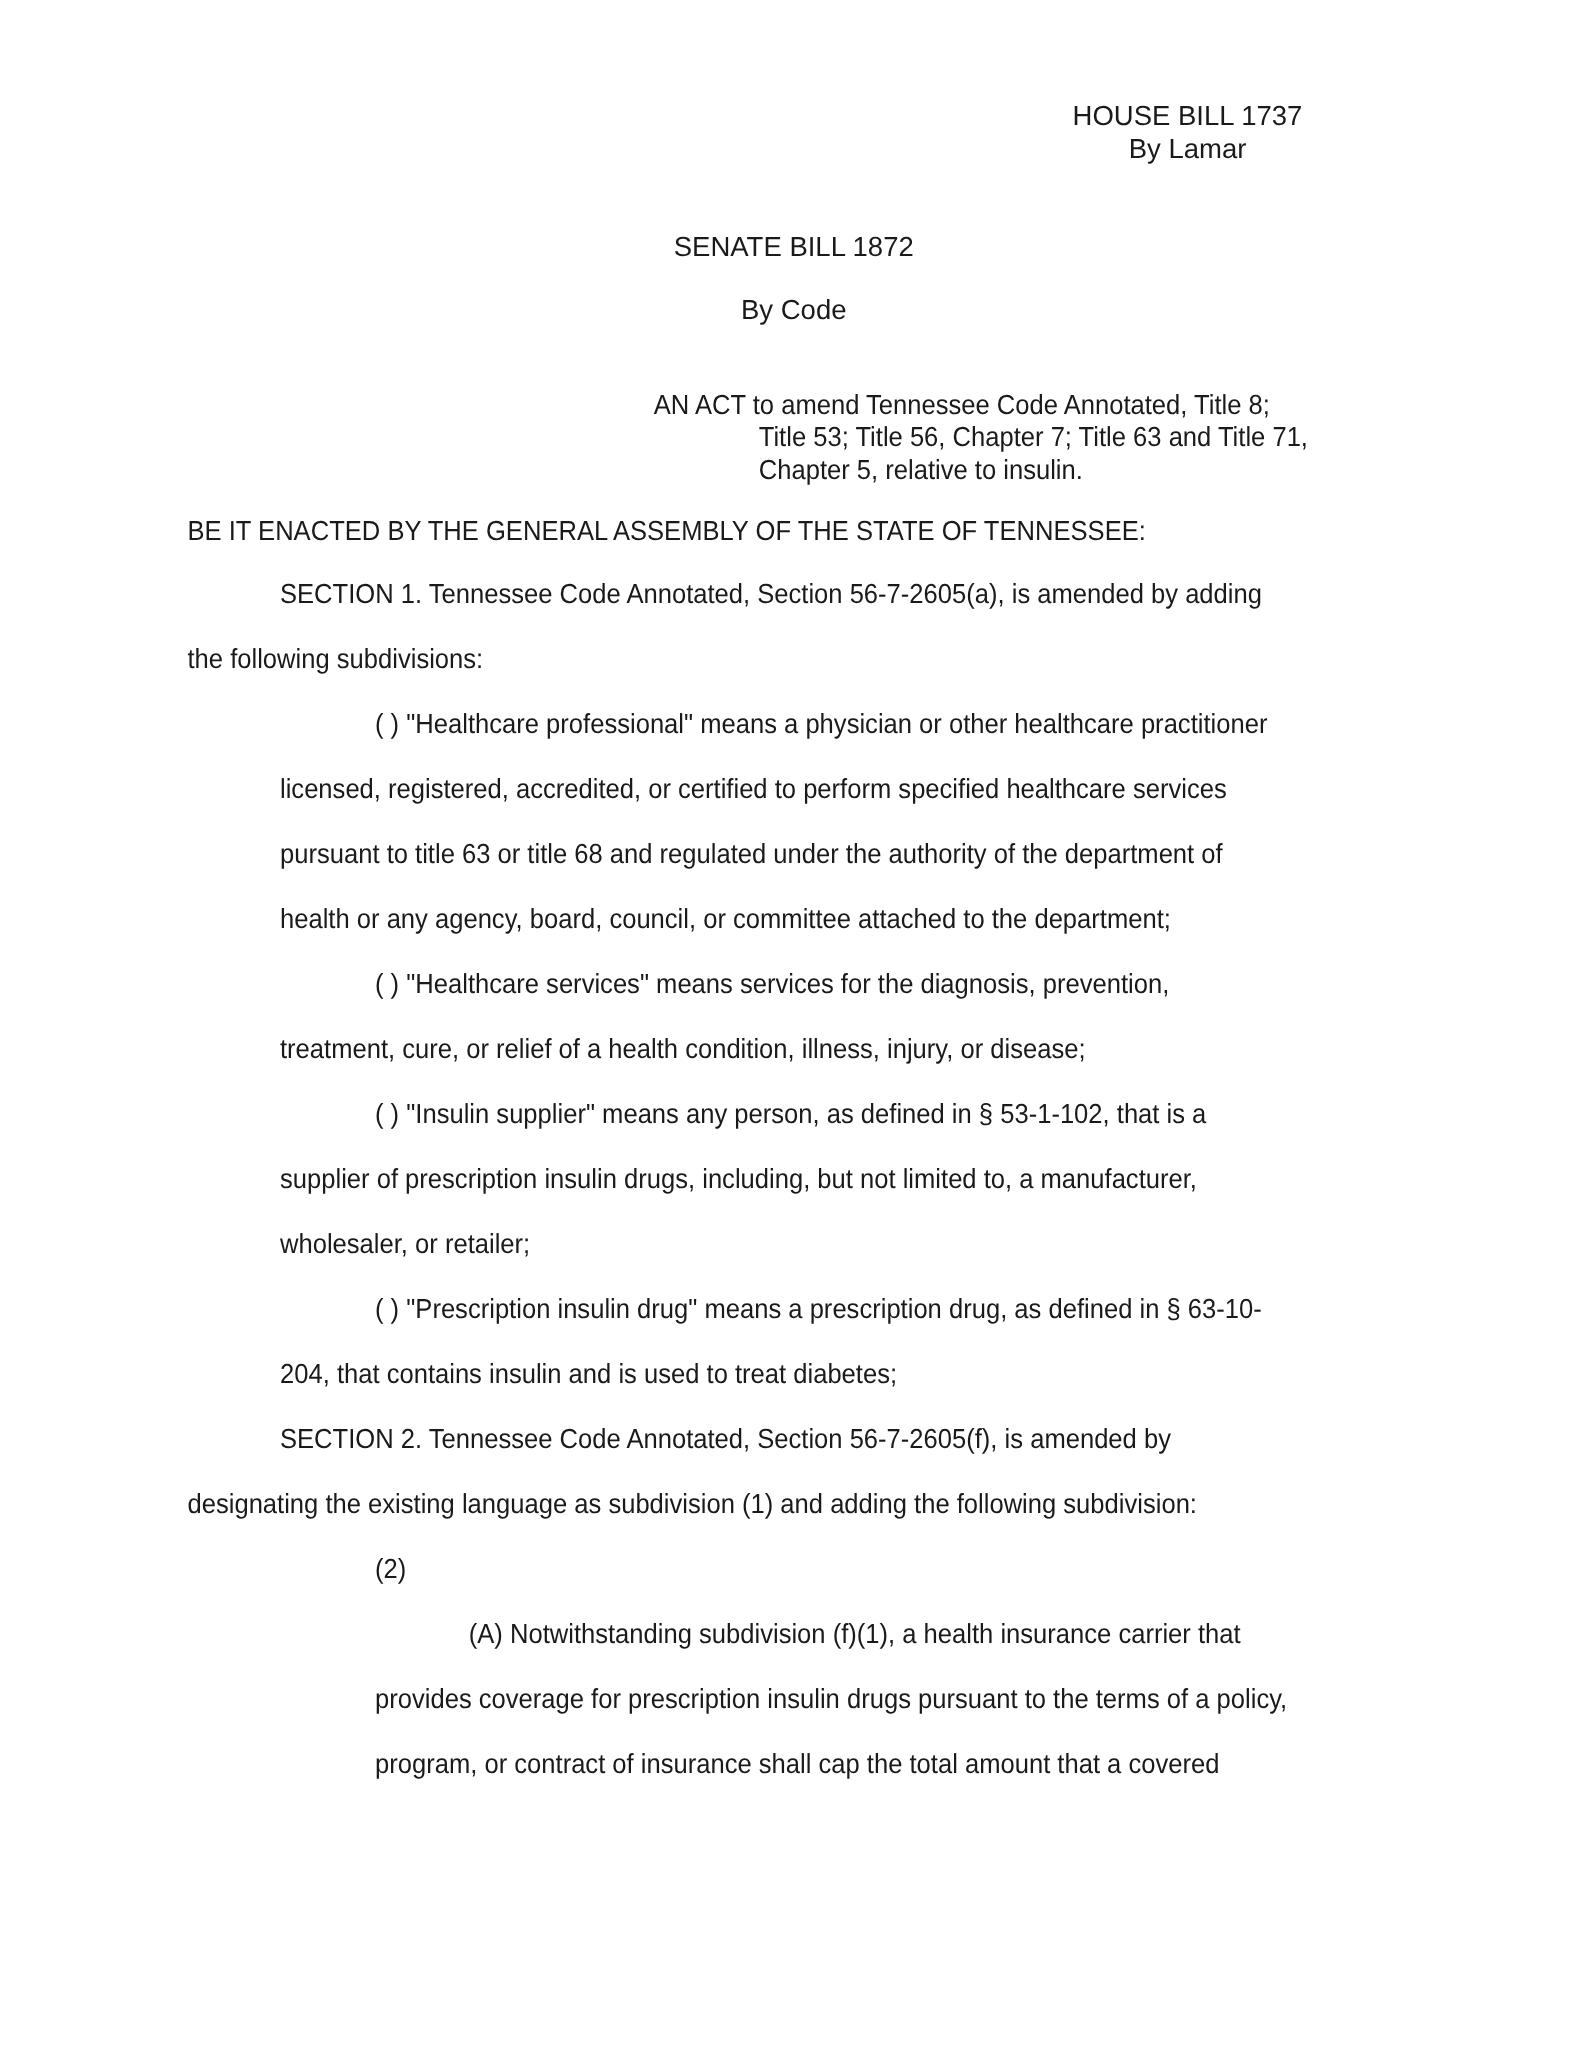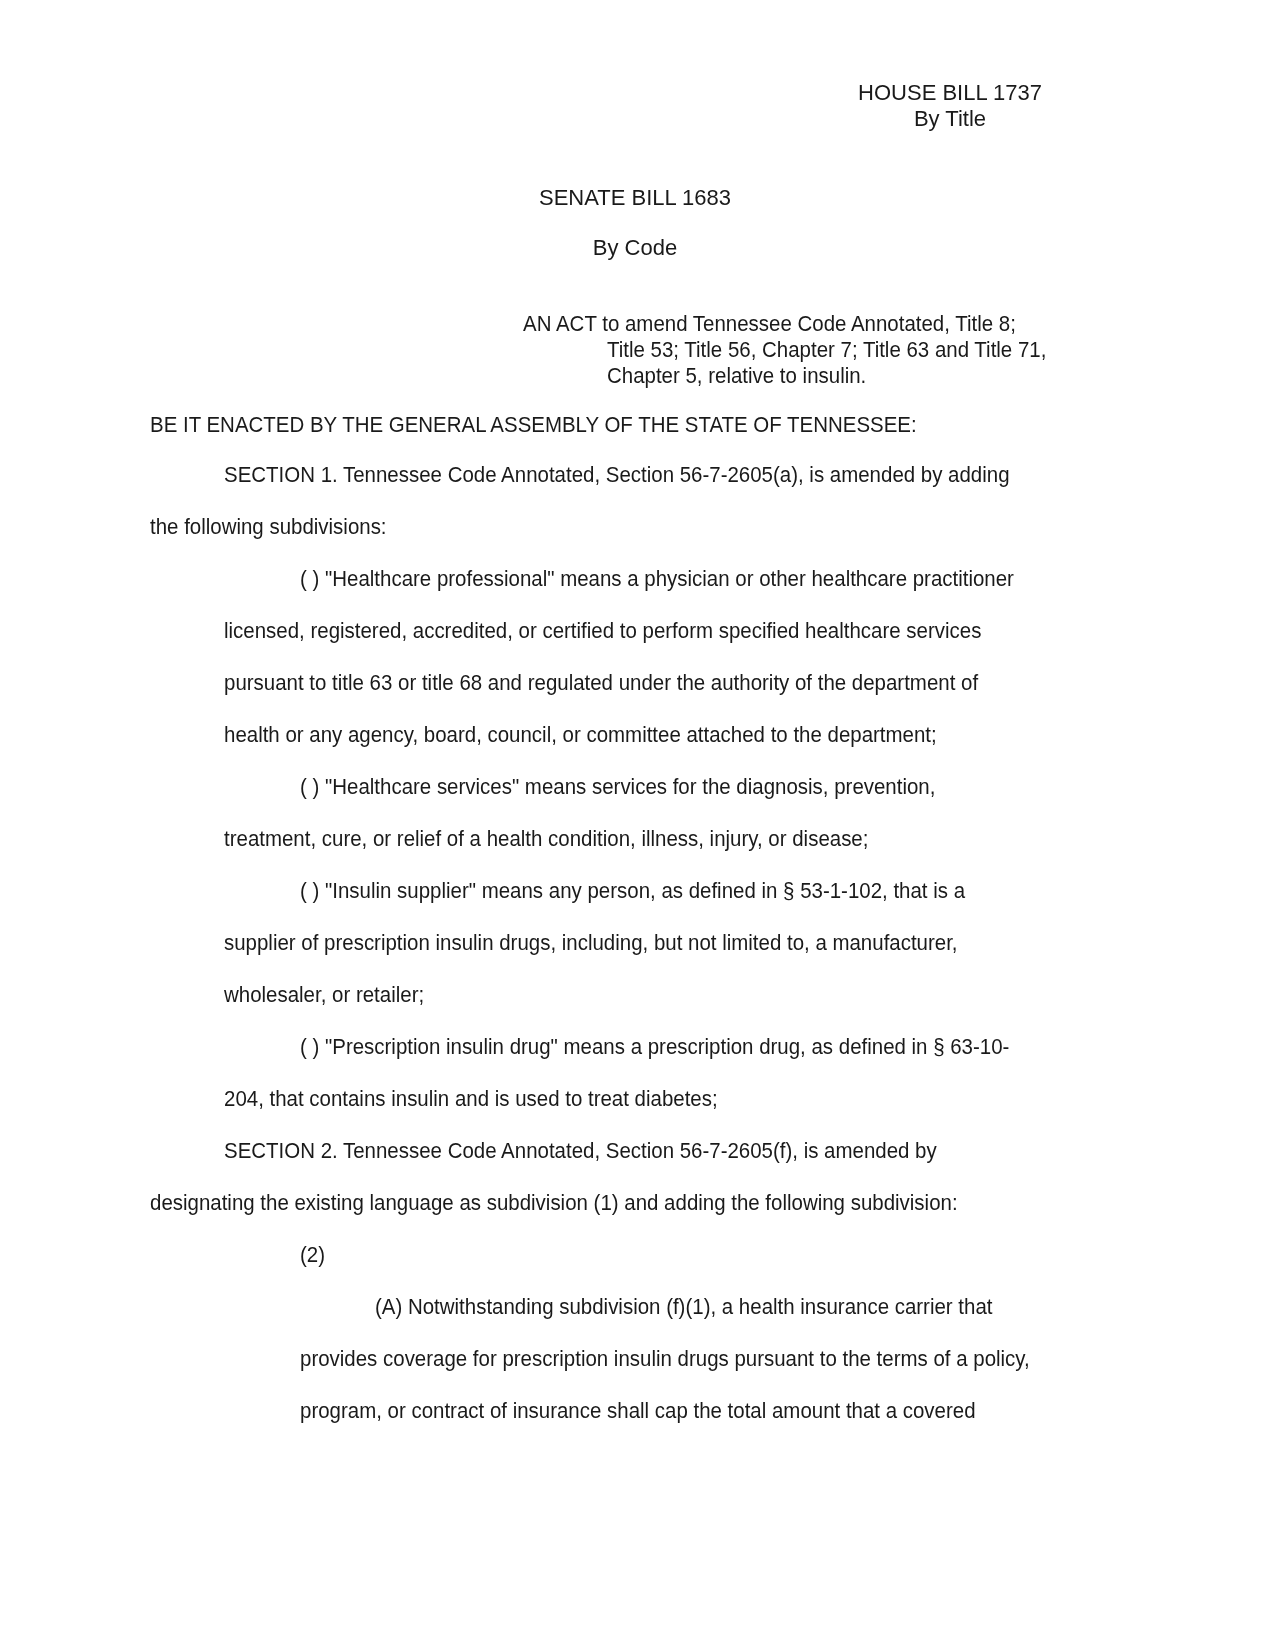--- a/index.html
+++ b/index.html
@@ -47,23 +47,23 @@
       line-height: 19px;
     }
     .footer div { white-space: nowrap; }
   </style>
 </head>
 <body>
 
 <div class="page">
 
   <div class="ctr" style="left:800px; width:300px; top:81px;">HOUSE BILL 1737</div>
-  <div class="ctr" style="left:800px; width:300px; top:107px;">By Title</div>
+  <div class="ctr" style="left:800px; width:300px; top:107px;">By Lamar</div>
 
-  <div class="ctr" style="left:485px; width:300px; top:186px;">SENATE BILL 1683</div>
+  <div class="ctr" style="left:485px; width:300px; top:186px;">SENATE BILL 1872</div>
   <div class="ctr" style="left:485px; width:300px; top:236px;">By Code</div>
 
   <div class="ln" style="left:523px; top:312px;">AN ACT to amend Tennessee Code Annotated, Title 8;</div>
   <div class="ln" style="left:607px; top:338px;">Title 53; Title 56, Chapter 7; Title 63 and Title 71,</div>
   <div class="ln" style="left:607px; top:364px;">Chapter 5, relative to insulin.</div>
 
   <div class="ln" style="left:150px; top:413px;">BE IT ENACTED BY THE GENERAL ASSEMBLY OF THE STATE OF TENNESSEE:</div>
 
   <div class="ln" style="left:224px; top:463px;">SECTION 1.  Tennessee Code Annotated, Section 56-7-2605(a), is amended by adding</div>
   <div class="ln" style="left:150px; top:515px;">the following subdivisions:</div>

